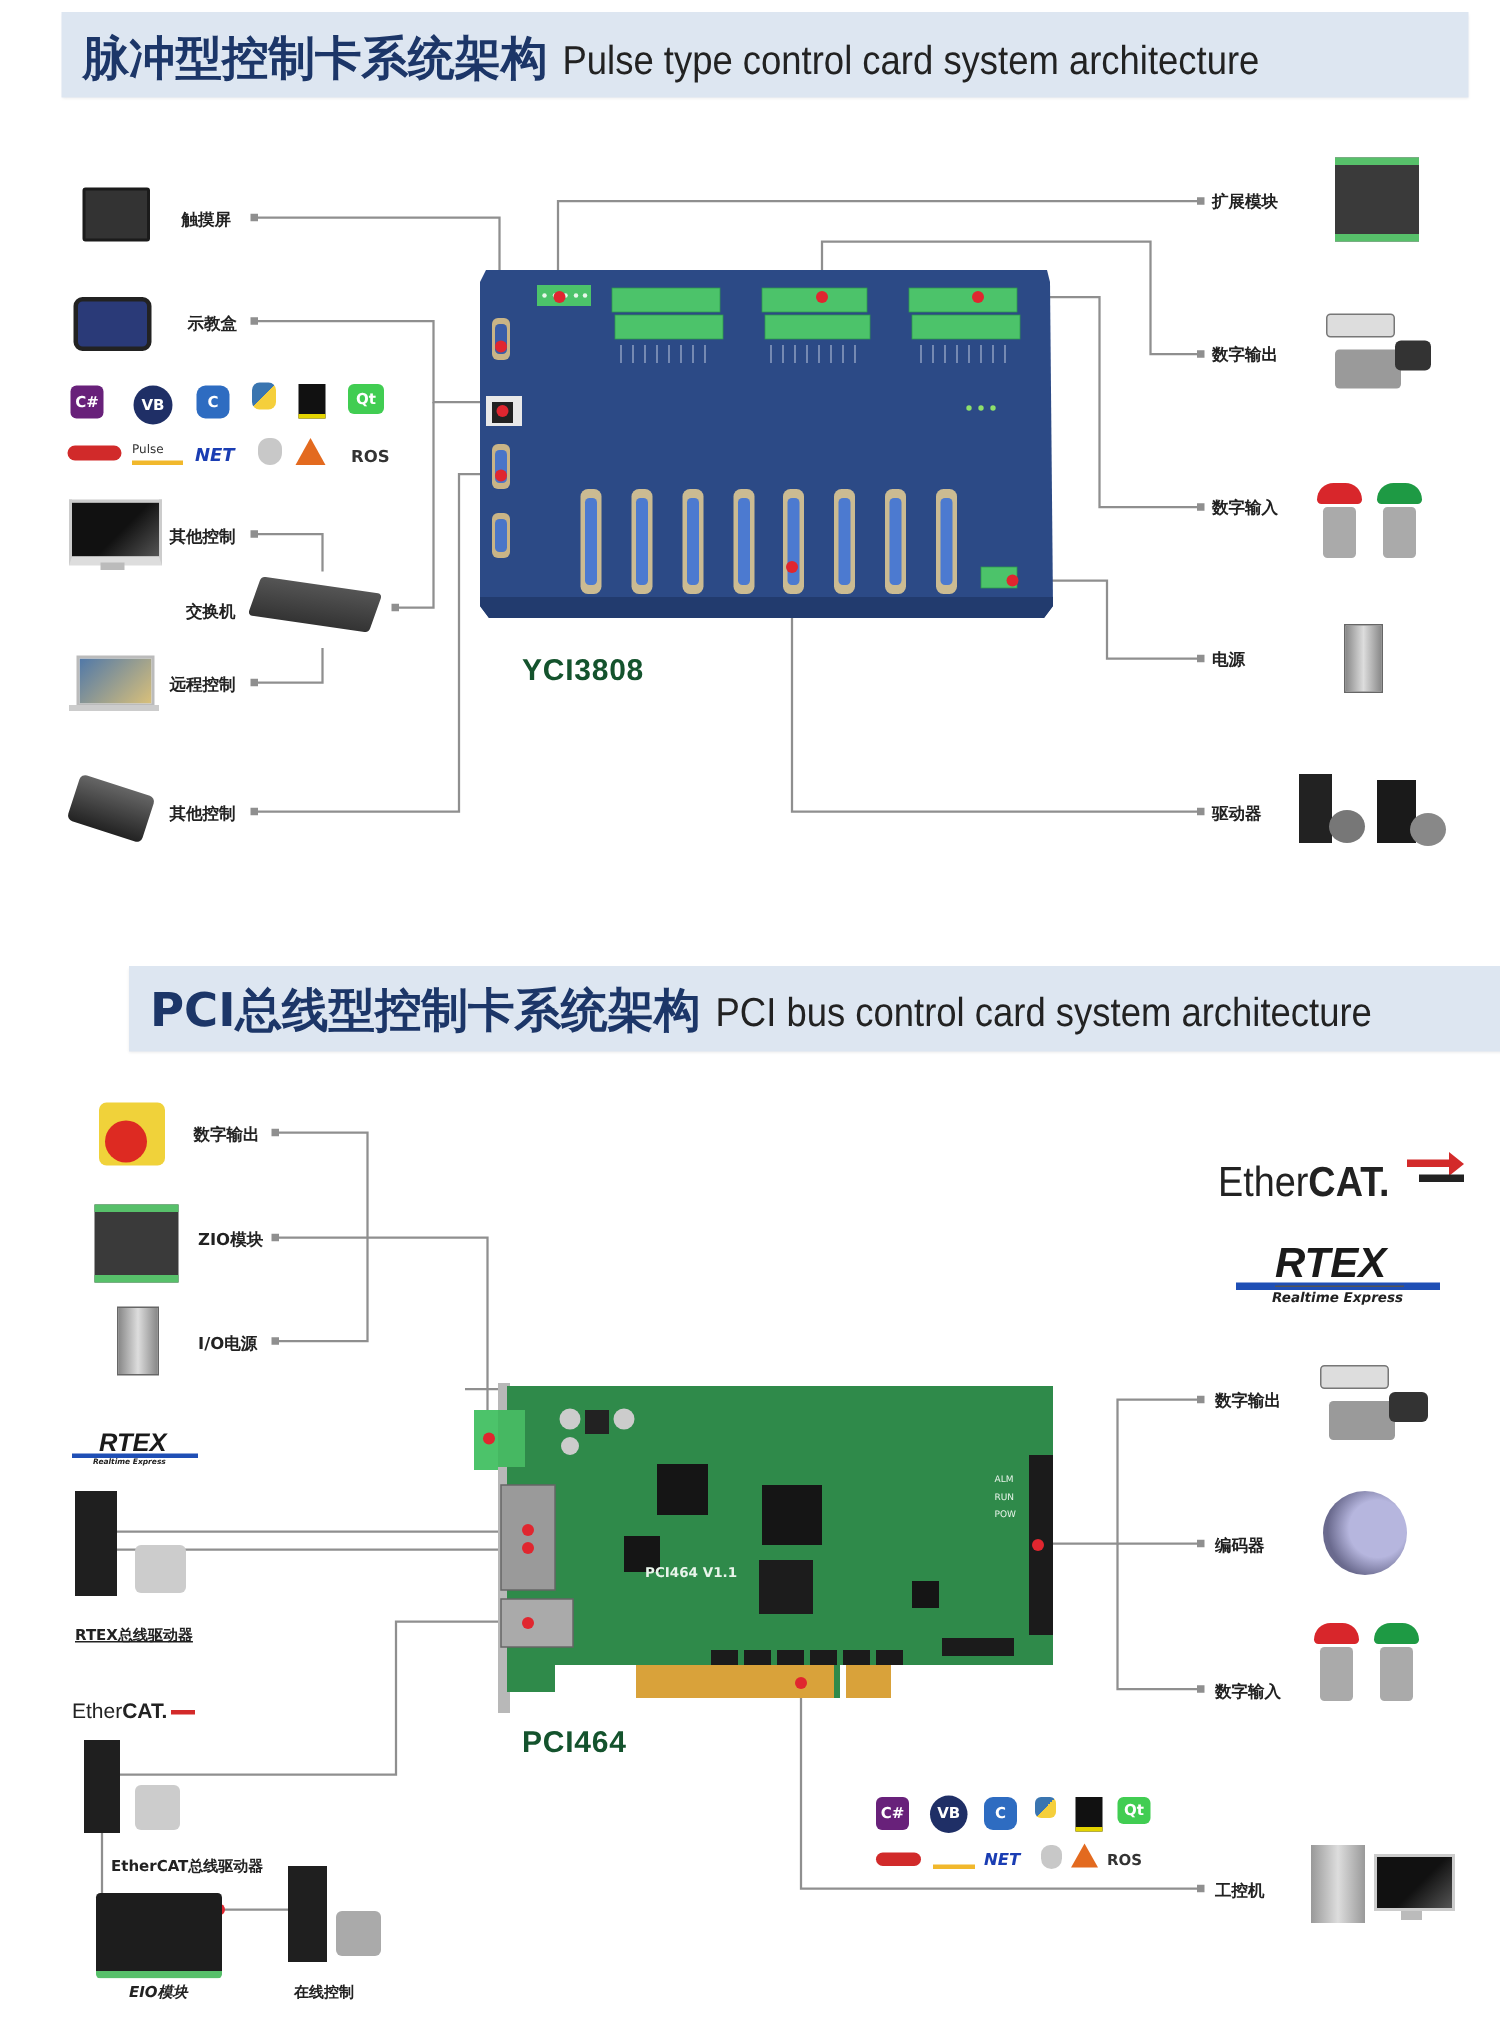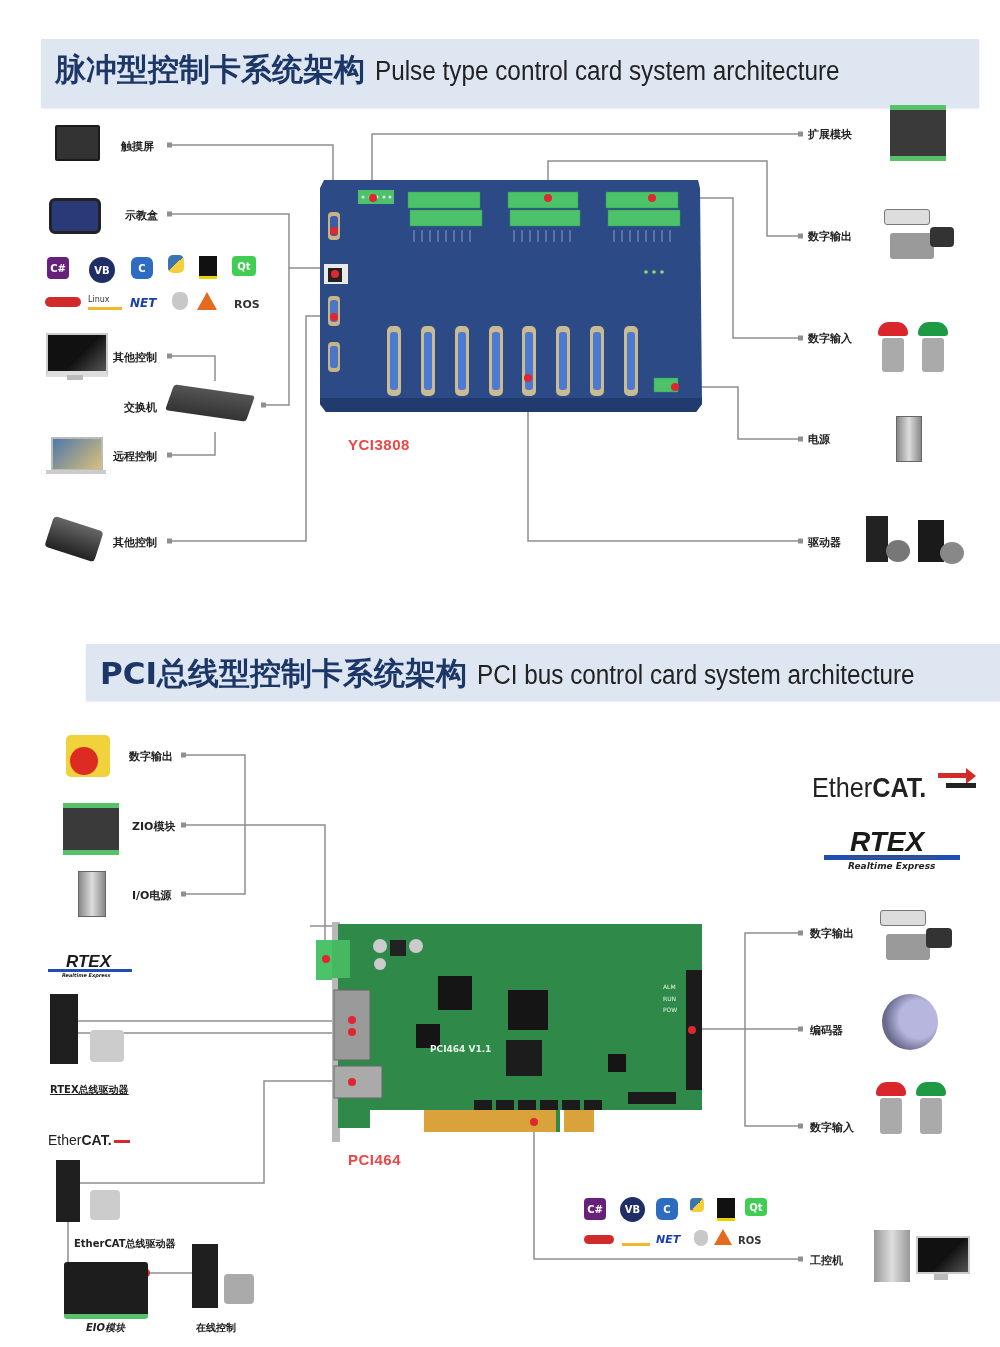--- a/index.html
+++ b/index.html
@@ -3,31 +3,31 @@
 <meta charset="utf-8">
 <style>
   html,body{margin:0;padding:0;background:#fff;}
   body{width:1000px;height:1347px;position:relative;overflow:hidden;font-family:"DejaVu Sans","Liberation Sans",sans-serif;color:#222;}
   .abs{position:absolute;}
   .banner{position:absolute;left:41px;width:938px;background:#dde6f1;box-shadow:0 1px 2px rgba(0,0,0,.08);}
   .banner .cn{font-weight:bold;color:#1c3668;font-size:31px;letter-spacing:0px;}
   .banner .en{font-family:"Liberation Sans",sans-serif;color:#222;font-size:27px;margin-left:10px;transform:scaleX(.9);display:inline-block;transform-origin:left center;}
   .lbl{position:absolute;font-size:11px;font-weight:bold;color:#222;white-space:nowrap;}
   .caption{position:absolute;font-size:10px;font-weight:bold;color:#222;white-space:nowrap;}
-  .model{position:absolute;font-family:"Liberation Sans",sans-serif;font-size:15px;font-weight:bold;color:#ef4444;letter-spacing:.5px;}
+  .model{position:absolute;font-family:"Liberation Sans",sans-serif;font-size:20px;font-weight:bold;color:#14532d;letter-spacing:.5px;}
   svg.lines{position:absolute;left:0;top:0;}
   .dev{position:absolute;}
   .redDot{fill:#e0262f;}
   .logoBox{position:absolute;width:22px;height:22px;border-radius:4px;display:flex;align-items:center;justify-content:center;font-size:10px;font-weight:bold;color:#fff;}
   .ros{position:absolute;font-size:11px;color:#333;font-weight:bold;}
 </style>
 </head>
 <body>
 
-<div class="banner" style="top:8px;height:69px;margin-top:31px;">
+<div class="banner" style="top:8px;height:57px;">
   <div style="position:absolute;left:14px;top:10px;white-space:nowrap;">
     <span class="cn">脉冲型控制卡系统架构</span><span class="en">Pulse type control card system architecture</span>
   </div>
 </div>
 
 <svg class="lines" width="1000" height="620">
   <g stroke="#8f8f8f" stroke-width="1.5" fill="none">
 
     <polyline points="172,145 333,145 333,215"></polyline>
 
@@ -165,21 +165,21 @@
 <div class="lbl" style="left:125px;top:208px;">示教盒</div>
 
 <div>
   <div class="logoBox" style="left:47px;top:257px;background:#68217a;">C#</div>
   <div class="logoBox" style="left:89px;top:257px;background:#1f2f66;border-radius:50%;width:26px;height:26px;">VB</div>
   <div class="logoBox" style="left:131px;top:257px;background:#2e6cc1;border-radius:6px;">C</div>
   <div class="abs" style="left:168px;top:255px;width:16px;height:18px;background:linear-gradient(135deg,#3a75b0 50%,#f5cf3b 50%);border-radius:5px;"></div>
   <div class="abs" style="left:199px;top:256px;width:18px;height:20px;background:#111;border-bottom:3px solid #e4d400;"></div>
   <div class="logoBox" style="left:232px;top:256px;background:#41cd52;width:24px;height:20px;">Qt</div>
   <div class="abs" style="left:45px;top:297px;width:36px;height:10px;background:#d12a2a;border-radius:5px;"></div>
-  <div class="abs" style="left:88px;top:295px;width:34px;height:12px;border-bottom:3px solid #f1b82c;font-size:8px;color:#333;">Linux</div>
+  <div class="abs" style="left:88px;top:295px;width:34px;height:12px;border-bottom:3px solid #f1b82c;font-size:8px;color:#333;">Pulse</div>
   <div class="abs" style="left:130px;top:296px;font-size:12px;font-weight:bold;color:#1a3db3;font-style:italic;">NET</div>
   <div class="abs" style="left:172px;top:292px;width:16px;height:18px;background:#c8c8c8;border-radius:8px 8px 9px 9px;"></div>
   <div class="abs" style="left:197px;top:292px;width:0;height:0;border-left:10px solid transparent;border-right:10px solid transparent;border-bottom:18px solid #e36a1f;"></div>
   <div class="ros" style="left:234px;top:298px;">ROS</div>
 </div>
 
 <div class="dev" style="left:46px;top:333px;width:58px;height:36px;background:linear-gradient(135deg,#111 55%,#555);border:2px solid #ccc;border-bottom:6px solid #ddd;"></div>
 <div class="dev" style="left:67px;top:375px;width:16px;height:5px;background:#bbb;"></div>
 <div class="lbl" style="left:113px;top:350px;">其他控制</div>
 

